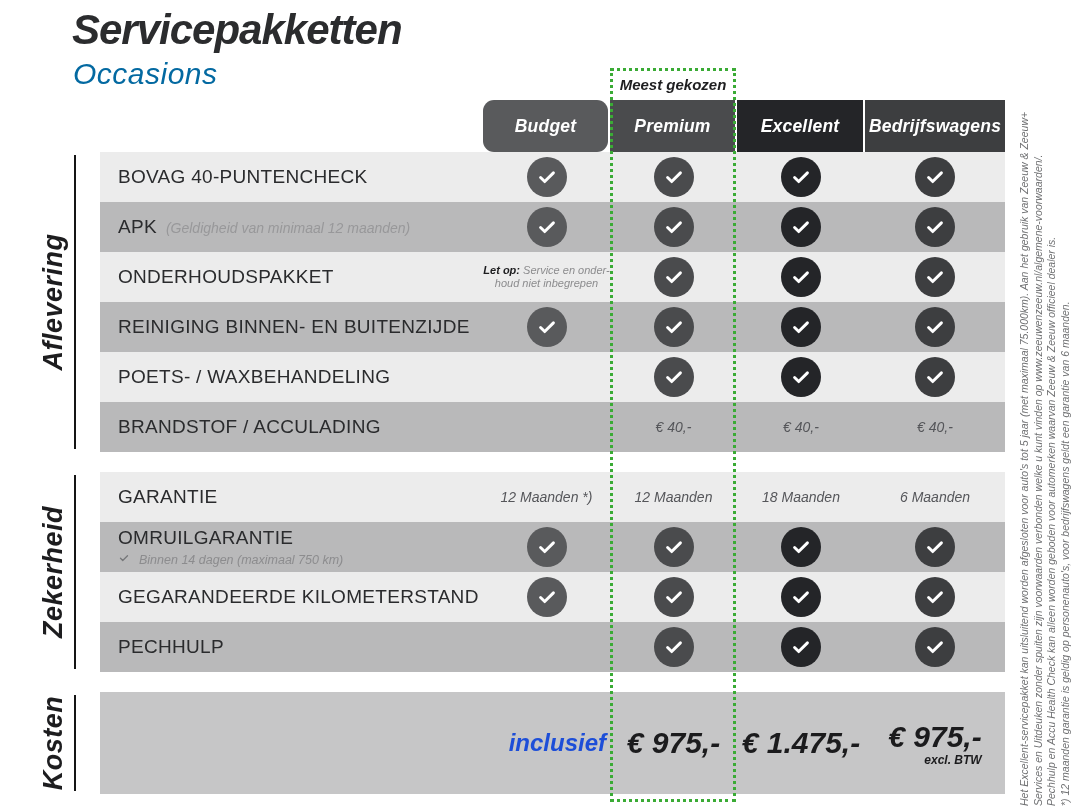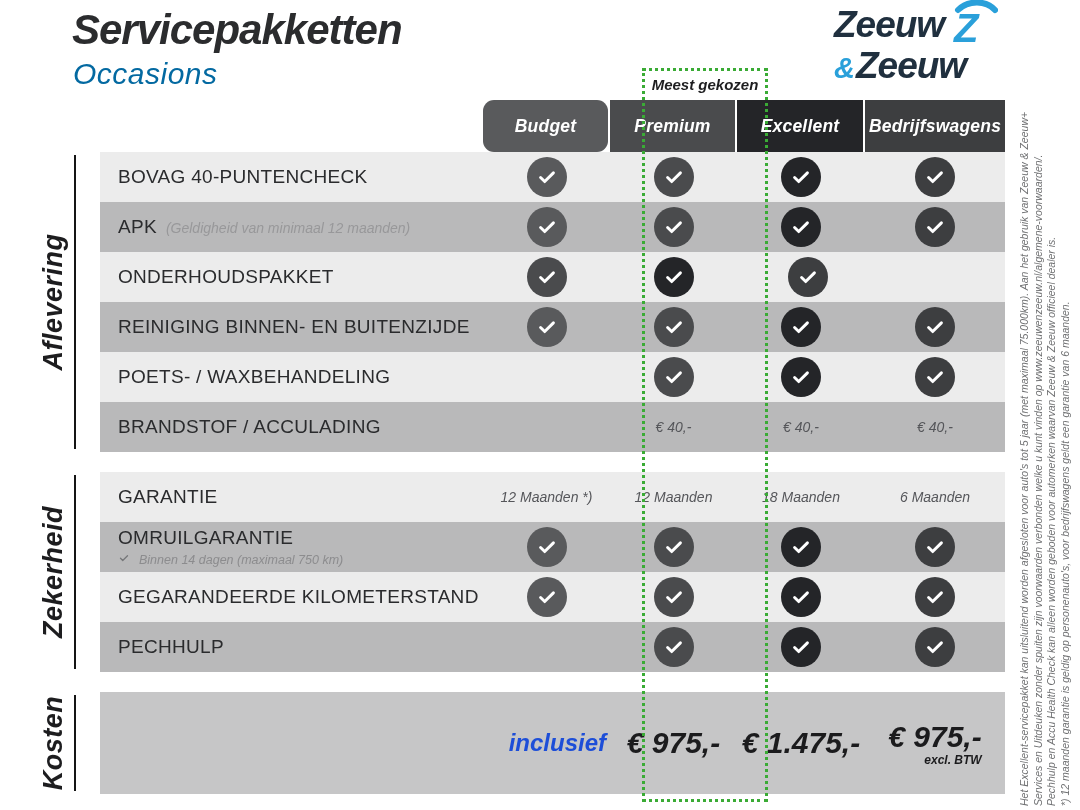--- a/index.html
+++ b/index.html
@@ -62,53 +62,39 @@
   .cost-note{font-size:12px;font-weight:700;font-style:italic;color:#1b1b1d;
              text-align:right;margin-top:-1px;}
 
   
   .rail-line{position:absolute;left:74px;width:2px;background:#151515;}
   .rail-label{position:absolute;font-size:27px;font-style:italic;font-weight:600;color:#1d1d1f;
               text-align:center;transform:rotate(-90deg);letter-spacing:.5px;
               height:34px;line-height:34px;}
 
   
-  #highlight-box{position:absolute;left:642px;top:68px;width:126px;height:734px;
+  #highlight-box{position:absolute;left:610px;top:68px;width:126px;height:734px;
                  border:3px dotted #3aab35;box-sizing:border-box;z-index:5;pointer-events:none;}
   #highlight-label{margin-top:5px;text-align:center;font-size:15px;font-weight:700;
                    font-style:italic;color:#1e1e20;}
 
   
   #footnotes{position:absolute;left:1018px;top:806px;width:676px;
              transform:rotate(-90deg);transform-origin:0 0;
              font-style:italic;color:#6f7072;font-size:10.5px;line-height:13.5px;}
   #footnotes div{white-space:nowrap;}
 </style>
 </head>
 <body>
 
 <div id="canvas">
 
   <div class="title">Servicepakketten</div>
   <div class="subtitle">Occasions</div>
 
-  <div class="logo">
-    <div class="logo-row1">
-      <span class="logo-word">Zeeuw</span>
-      <span class="logo-z">
-        <svg width="52" height="46" viewBox="0 0 52 46">
-          <path d="M12 10 C22 0 40 0 49 10" stroke="#2aa0da" stroke-width="6" fill="none" stroke-linecap="round"></path>
-          <text x="8" y="42" font-family="Liberation Sans, sans-serif" font-style="italic" font-weight="bold" font-size="40" fill="#2aa0da">Z</text>
-        </svg>
-      </span>
-    </div>
-    <div class="logo-row2">
-      <span class="logo-amp">&amp;</span><span class="logo-word">Zeeuw</span>
-    </div>
-  </div>
 
   <div id="table">
     <div id="col-headers">
         <div class="hcell h0" style="background: rgb(89, 90, 92); border-radius: 11px;">Budget</div>
         <div class="hcell h1" style="background: rgb(74, 75, 77);">Premium</div>
         <div class="hcell h2" style="background: rgb(36, 37, 40);">Excellent</div>
         <div class="hcell h3" style="background: rgb(61, 62, 64);">Bedrijfswagens</div>
       </div>
     <div id="sections">
         <div class="section">
@@ -182,20 +168,23 @@
                 </svg>
               </div>
             </div>
           </div>
           <div class="row light">
             <div class="label-cell">
               <div class="label-line">
                 <span class="row-label-text">ONDERHOUDSPAKKET</span>
               </div>
             </div>
+            <div class="cell c0">
+              <div class="note-cell"><span class="note-bold">Let op: </span><span class="note-rest">Service en onder-</span><br><span class="note-rest">houd niet inbegrepen</span></div>
+            </div>
             <div class="cell c1">
               <div class="check-circle" style="background: rgb(74, 75, 77);">
                 <svg viewBox="0 0 24 24" width="22" height="22">
                   <path d="M5 12.5l4.5 4.5L19 7.5" fill="none" stroke="#fff" stroke-width="3.2" stroke-linecap="round" stroke-linejoin="round"></path>
                 </svg>
               </div>
             </div>
             <div class="cell c2">
               <div class="check-circle" style="background: rgb(36, 37, 40);">
                 <svg viewBox="0 0 24 24" width="22" height="22">

